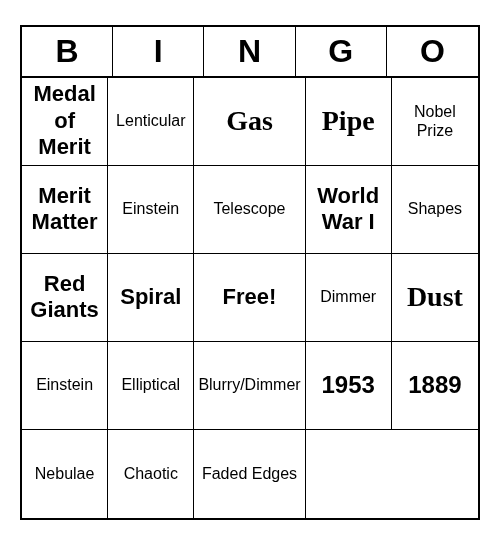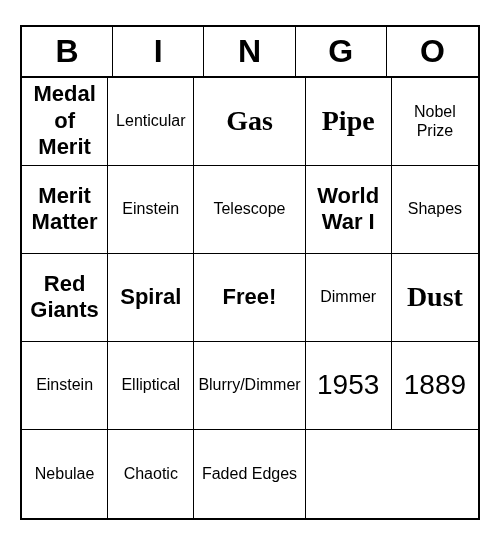--- a/index.html
+++ b/index.html
@@ -63,22 +63,22 @@
     }
     .size-small {
       font-size: 16px;
     }
     .size-xlarge {
       font-size: 28px;
       font-weight: bold;
       font-family: Liberation Serif, serif;
     }
     .size-number {
-      font-size: 28px;
-      font-weight: normal;
+      font-size: 24px;
+      font-weight: bold;
     }
   </style>
 </head>
 <body>
 
 <div class="bingo-card">
   <div class="bingo-header">
   <div class="bingo-header-cell">B</div>
       <div class="bingo-header-cell">I</div>
       <div class="bingo-header-cell">N</div>

